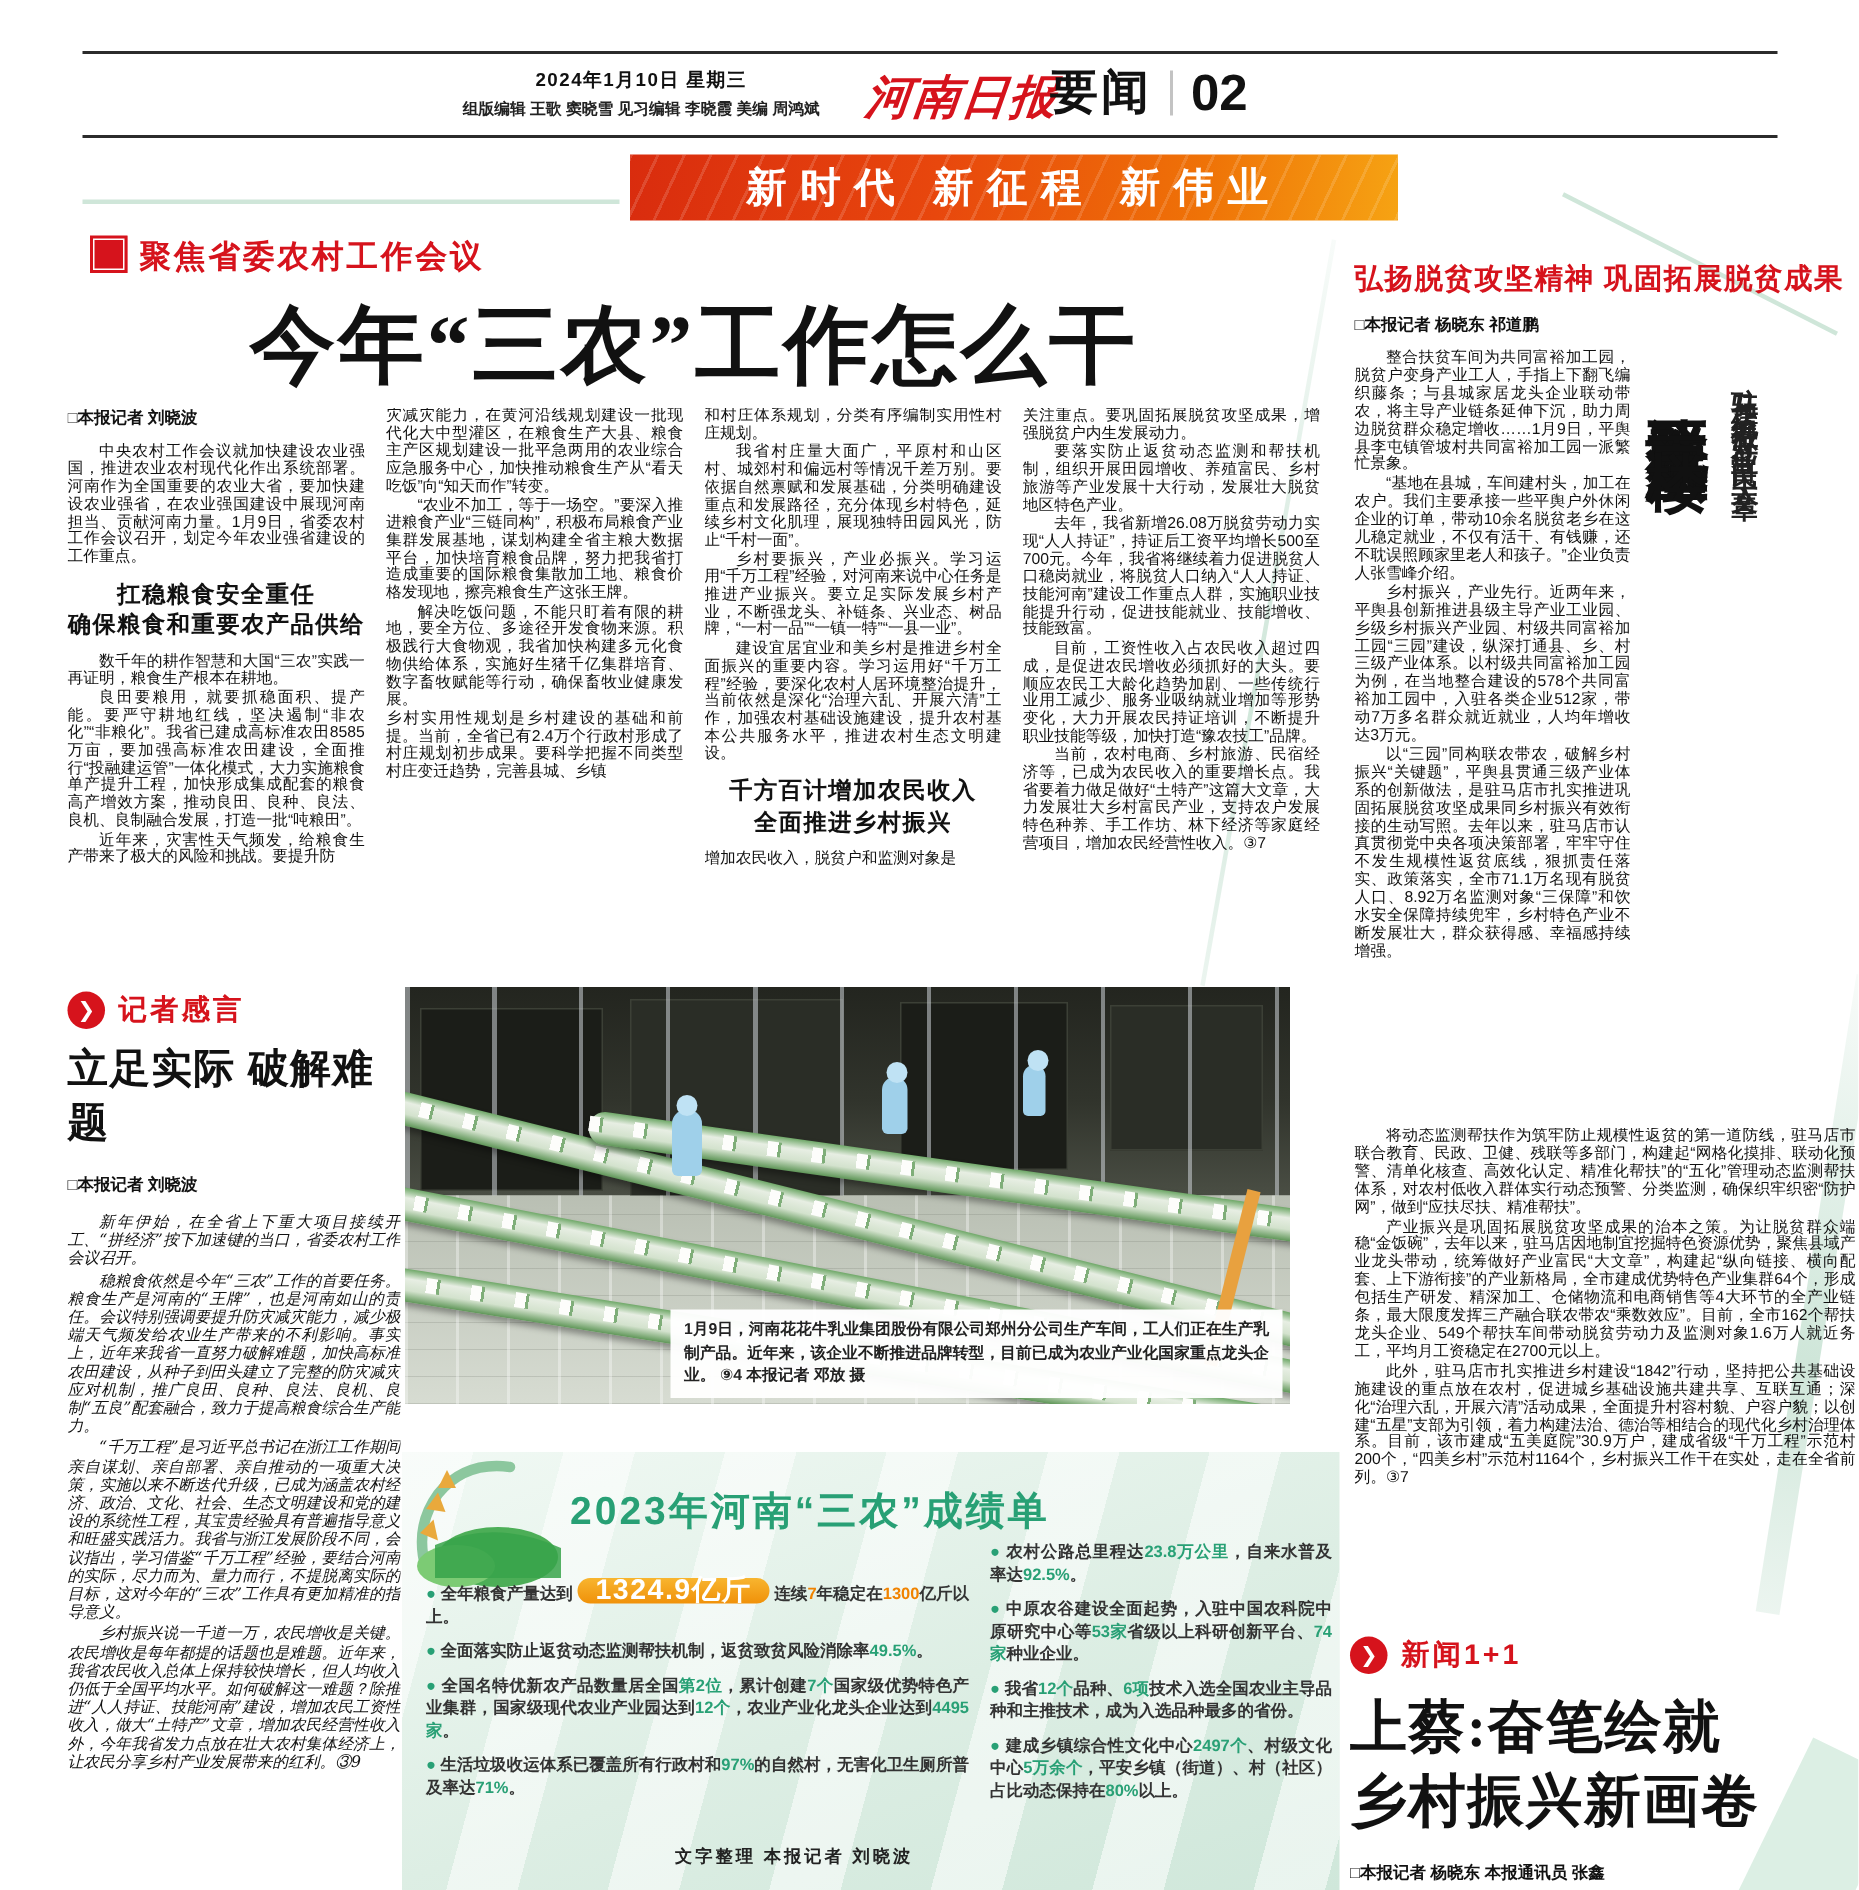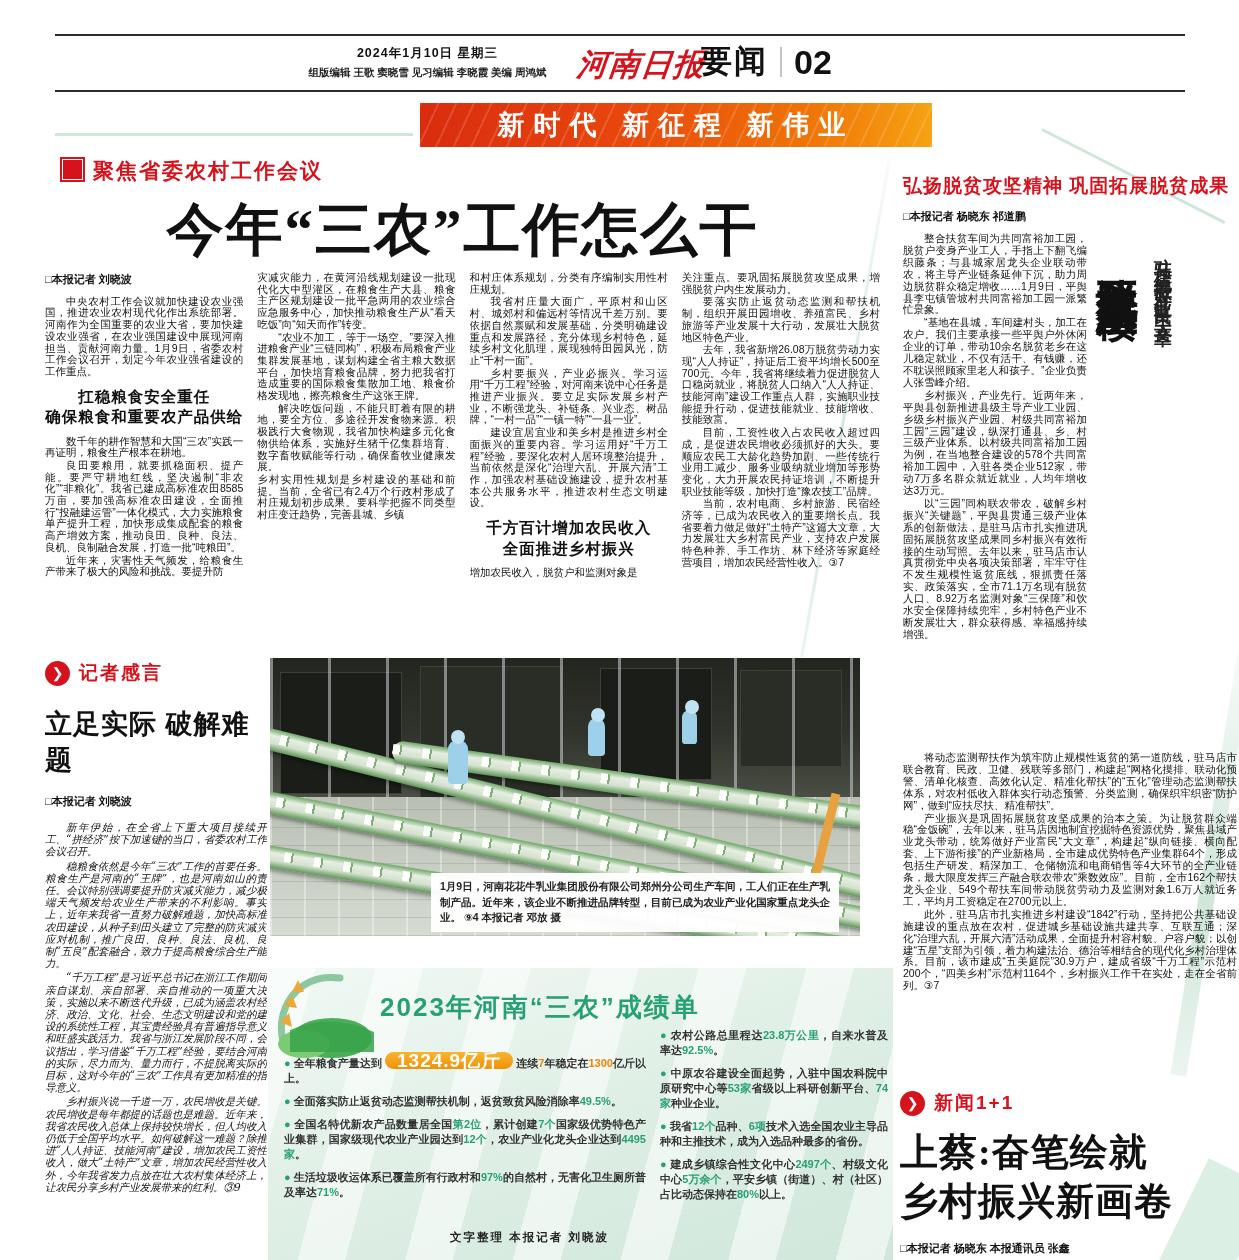--- a/index.html
+++ b/index.html
@@ -36,21 +36,21 @@
   .para{margin:0 0 1px;text-indent:2em;}
   .cont .para:first-child{text-indent:0;}
   .byline{font-size:11px;font-weight:700;margin:2px 0 10px;text-indent:0;}
   .subhead{font-size:15.5px;font-weight:800;text-align:center;line-height:1.32;margin:9px 0 8px;letter-spacing:1px;}
   
   #note{left:45px;top:660px;width:222px;}
   .redlabel{display:flex;align-items:center;gap:9px;}
   .redcircle{width:25px;height:25px;border-radius:50%;background:#d6131c;color:#fff;font-size:14px;font-weight:800;
              display:flex;align-items:center;justify-content:center;}
   .redlabel-text{font-size:19px;font-weight:800;color:#d6131c;letter-spacing:2px;}
-  #note-title{font-size:27px;font-weight:800;margin-top:20px;letter-spacing:1px;}
+  #note-title{font-size:27px;font-weight:800;margin-top:8px;letter-spacing:1px;}
   #note-byline{font-size:11px;font-weight:700;margin-top:16px;}
   #note-body{margin-top:12px;font-size:10.5px;line-height:12.2px;text-align:justify;height:478px;overflow:hidden;
              font-family:"DejaVu Serif","Liberation Serif",serif;font-style:italic;}
   #note-body .para{margin-bottom:2px;}
   
   #photo{left:270px;top:658px;width:590px;height:278px;background:#c3c9bf;overflow:hidden;}
   .ph-top{position:absolute;left:0;top:0;width:100%;height:50%;
           background:linear-gradient(180deg,#23251f 0%,#31342c 55%,#4a4e44 100%);}
   .ph-poles{position:absolute;left:0;top:0;width:100%;height:62%;
           background:repeating-linear-gradient(90deg,rgba(205,210,215,.55) 0 3px,transparent 3px 58px);}
@@ -61,21 +61,21 @@
            repeating-linear-gradient(0deg,rgba(120,125,115,.25) 0 1px,transparent 1px 18px),
            linear-gradient(180deg,#b9bfb3,#d7dcd2);}
   .belt{position:absolute;height:22px;border-radius:11px;
         background:linear-gradient(180deg,#6fa868 0%,#e7eee3 30%,#d3e2cd 65%,#5f9658 100%);
         box-shadow:0 3px 4px rgba(0,0,0,.35);}
   .belt:after{content:"";position:absolute;left:0;top:4px;right:0;height:10px;
         background:repeating-linear-gradient(90deg,#fdfdfb 0 7px,#7fae79 7px 9px,transparent 9px 30px);}
   .worker{position:absolute;width:20px;height:44px;background:#9fd0ea;border-radius:9px 9px 4px 4px;}
   .worker:before{content:"";position:absolute;left:3px;top:-10px;width:14px;height:14px;border-radius:50%;background:#bfe2f4;}
   .pole-orange{position:absolute;width:9px;height:120px;background:#e8a13f;transform:rotate(14deg);}
-  #photo-caption{position:absolute;right:21px;bottom:4px;width:390px;background:rgba(255,255,255,.96);
+  #photo-caption{position:absolute;right:5px;bottom:4px;width:390px;background:rgba(255,255,255,.96);
         padding:6px 9px;font-size:10.5px;line-height:1.5;font-weight:700;color:#222;text-align:justify;}
   
   #scorecard{left:268px;top:968px;width:625px;height:292px;
         background:linear-gradient(160deg,#f1f9f4 0%,#ddeee4 55%,#cfe7da 100%);}
   #scorecard:before{content:"";position:absolute;inset:0;
         background:repeating-linear-gradient(105deg,rgba(255,255,255,.55) 0 46px,transparent 46px 104px);}
   #sc-title{position:absolute;left:112px;top:22px;font-size:26px;font-weight:800;color:#28a075;letter-spacing:2px;}
   #sc-left{position:absolute;left:16px;top:84px;width:362px;}
   #sc-right{position:absolute;left:392px;top:60px;width:228px;}
   .stat{font-size:11px;font-weight:700;color:#333;line-height:15px;margin-bottom:8px;text-align:justify;}

